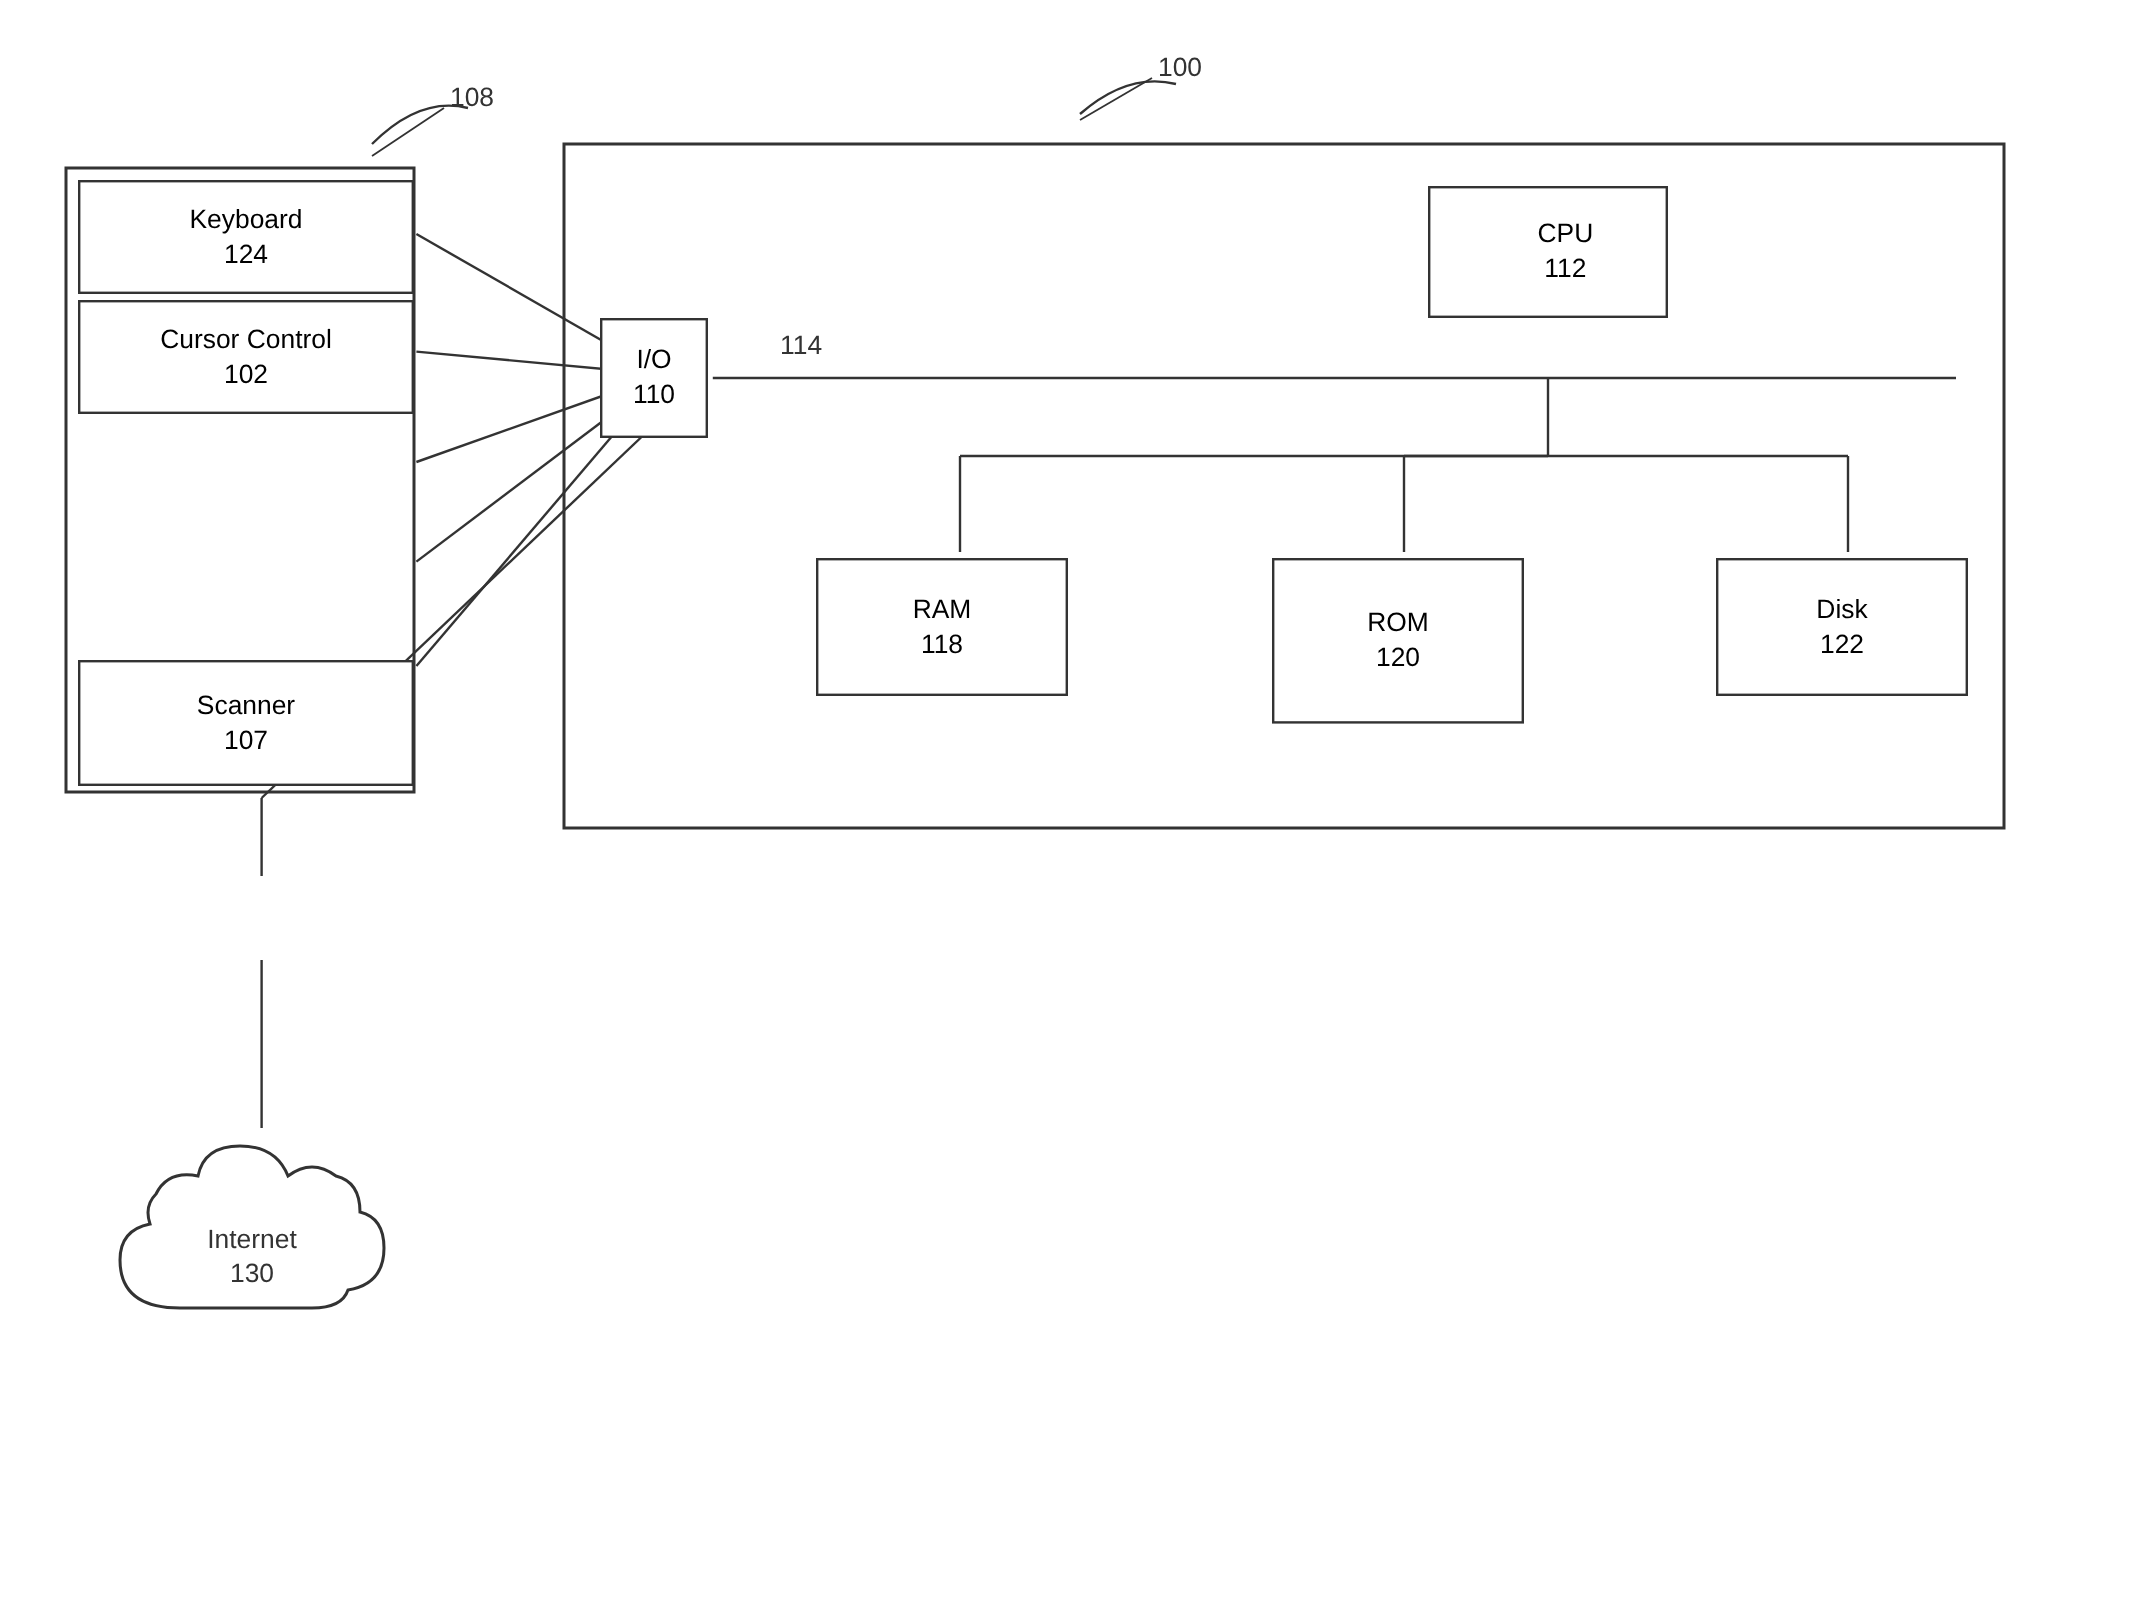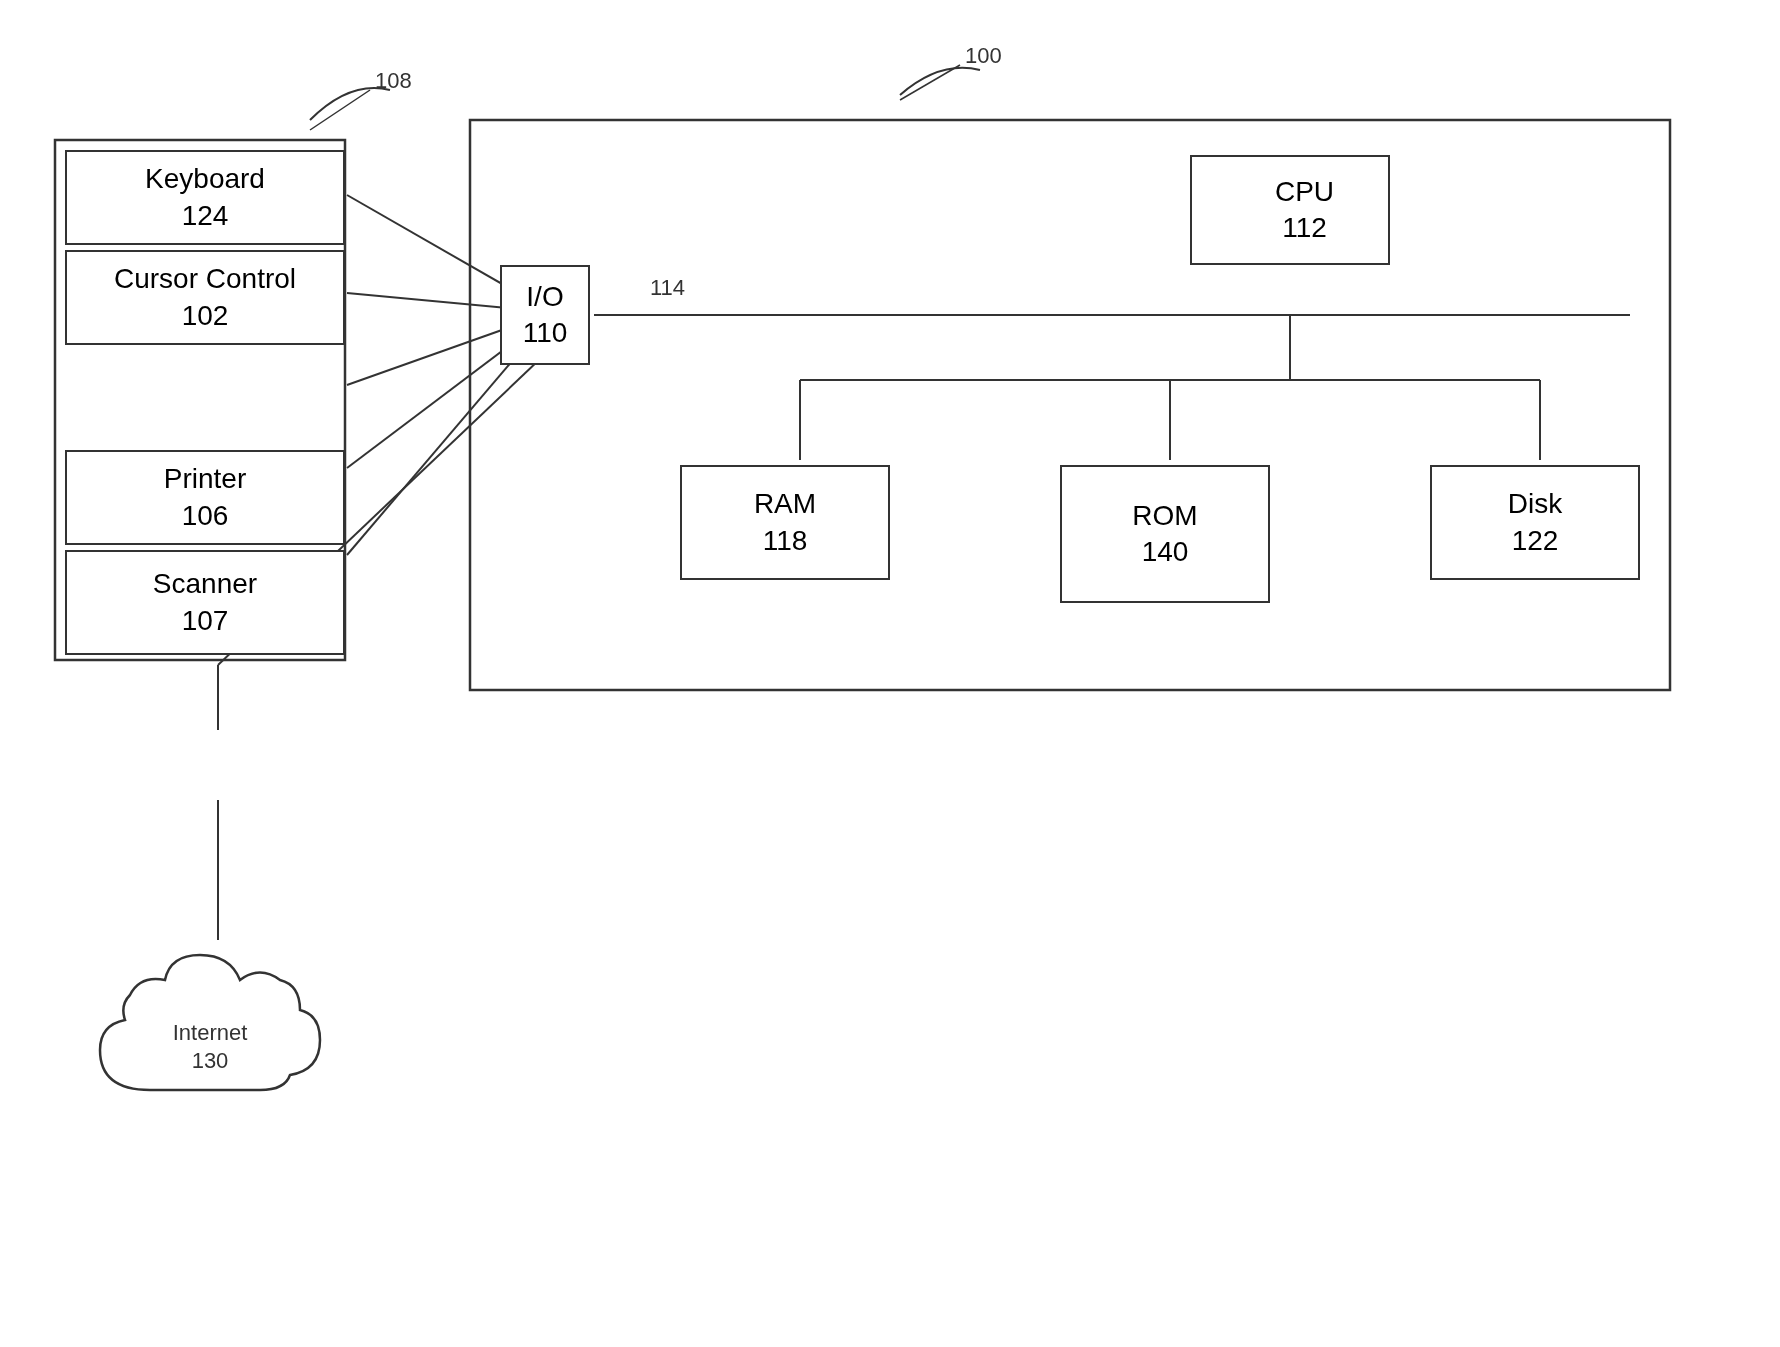--- a/index.html
+++ b/index.html
@@ -27,21 +27,21 @@
       position: absolute;
       border: 2px solid #333;
       background: #fff;
       display: flex;
       flex-direction: column;
       align-items: center;
       justify-content: center;
       text-align: center;
     }
     .box-label {
-      font-size: 28px;
+      font-size: 22px;
       font-weight: normal;
       line-height: 1.3;
     }
   </style>
 </head>
 <body>
 
 <div class="diagram-container">
 
   <svg viewBox="0 0 1780 1347" xmlns="http://www.w3.org/2000/svg">
@@ -96,24 +96,20 @@
     <span class="box-label">Keyboard</span>
     <span class="box-label">124</span>
   </div>
 
   <div class="box" style="left:65px; top:250px; width:280px; height:95px;">
     <span class="box-label">Cursor Control</span>
     <span class="box-label">102</span>
   </div>
 
 
-  <div class="box" style="left:65px; top:450px; width:280px; height:95px;">
-    <span class="box-label">Printer</span>
-    <span class="box-label">106</span>
-  </div>
 
   <div class="box" style="left:65px; top:550px; width:280px; height:105px;">
     <span class="box-label">Scanner</span>
     <span class="box-label">107</span>
   </div>
 
   <div class="box" style="left:500px; top:265px; width:90px; height:100px;">
     <span class="box-label">I/O</span>
     <span class="box-label">110</span>
   </div>
@@ -123,21 +119,21 @@
     <span class="box-label">112</span>
   </div>
 
   <div class="box" style="left:680px; top:465px; width:210px; height:115px;">
     <span class="box-label">RAM</span>
     <span class="box-label">118</span>
   </div>
 
   <div class="box" style="left:1060px; top:465px; width:210px; height:138px;">
     <span class="box-label">ROM</span>
-    <span class="box-label">140</span>
+    <span class="box-label">120</span>
   </div>
 
   <div class="box" style="left:1430px; top:465px; width:210px; height:115px;">
     <span class="box-label">Disk</span>
     <span class="box-label">122</span>
   </div>
 
 
   <div style="position:absolute; left:70px; top:920px; width:280px; height:230px;">
     <svg viewBox="0 0 280 230" xmlns="http://www.w3.org/2000/svg" style="width:100%;height:100%;">

